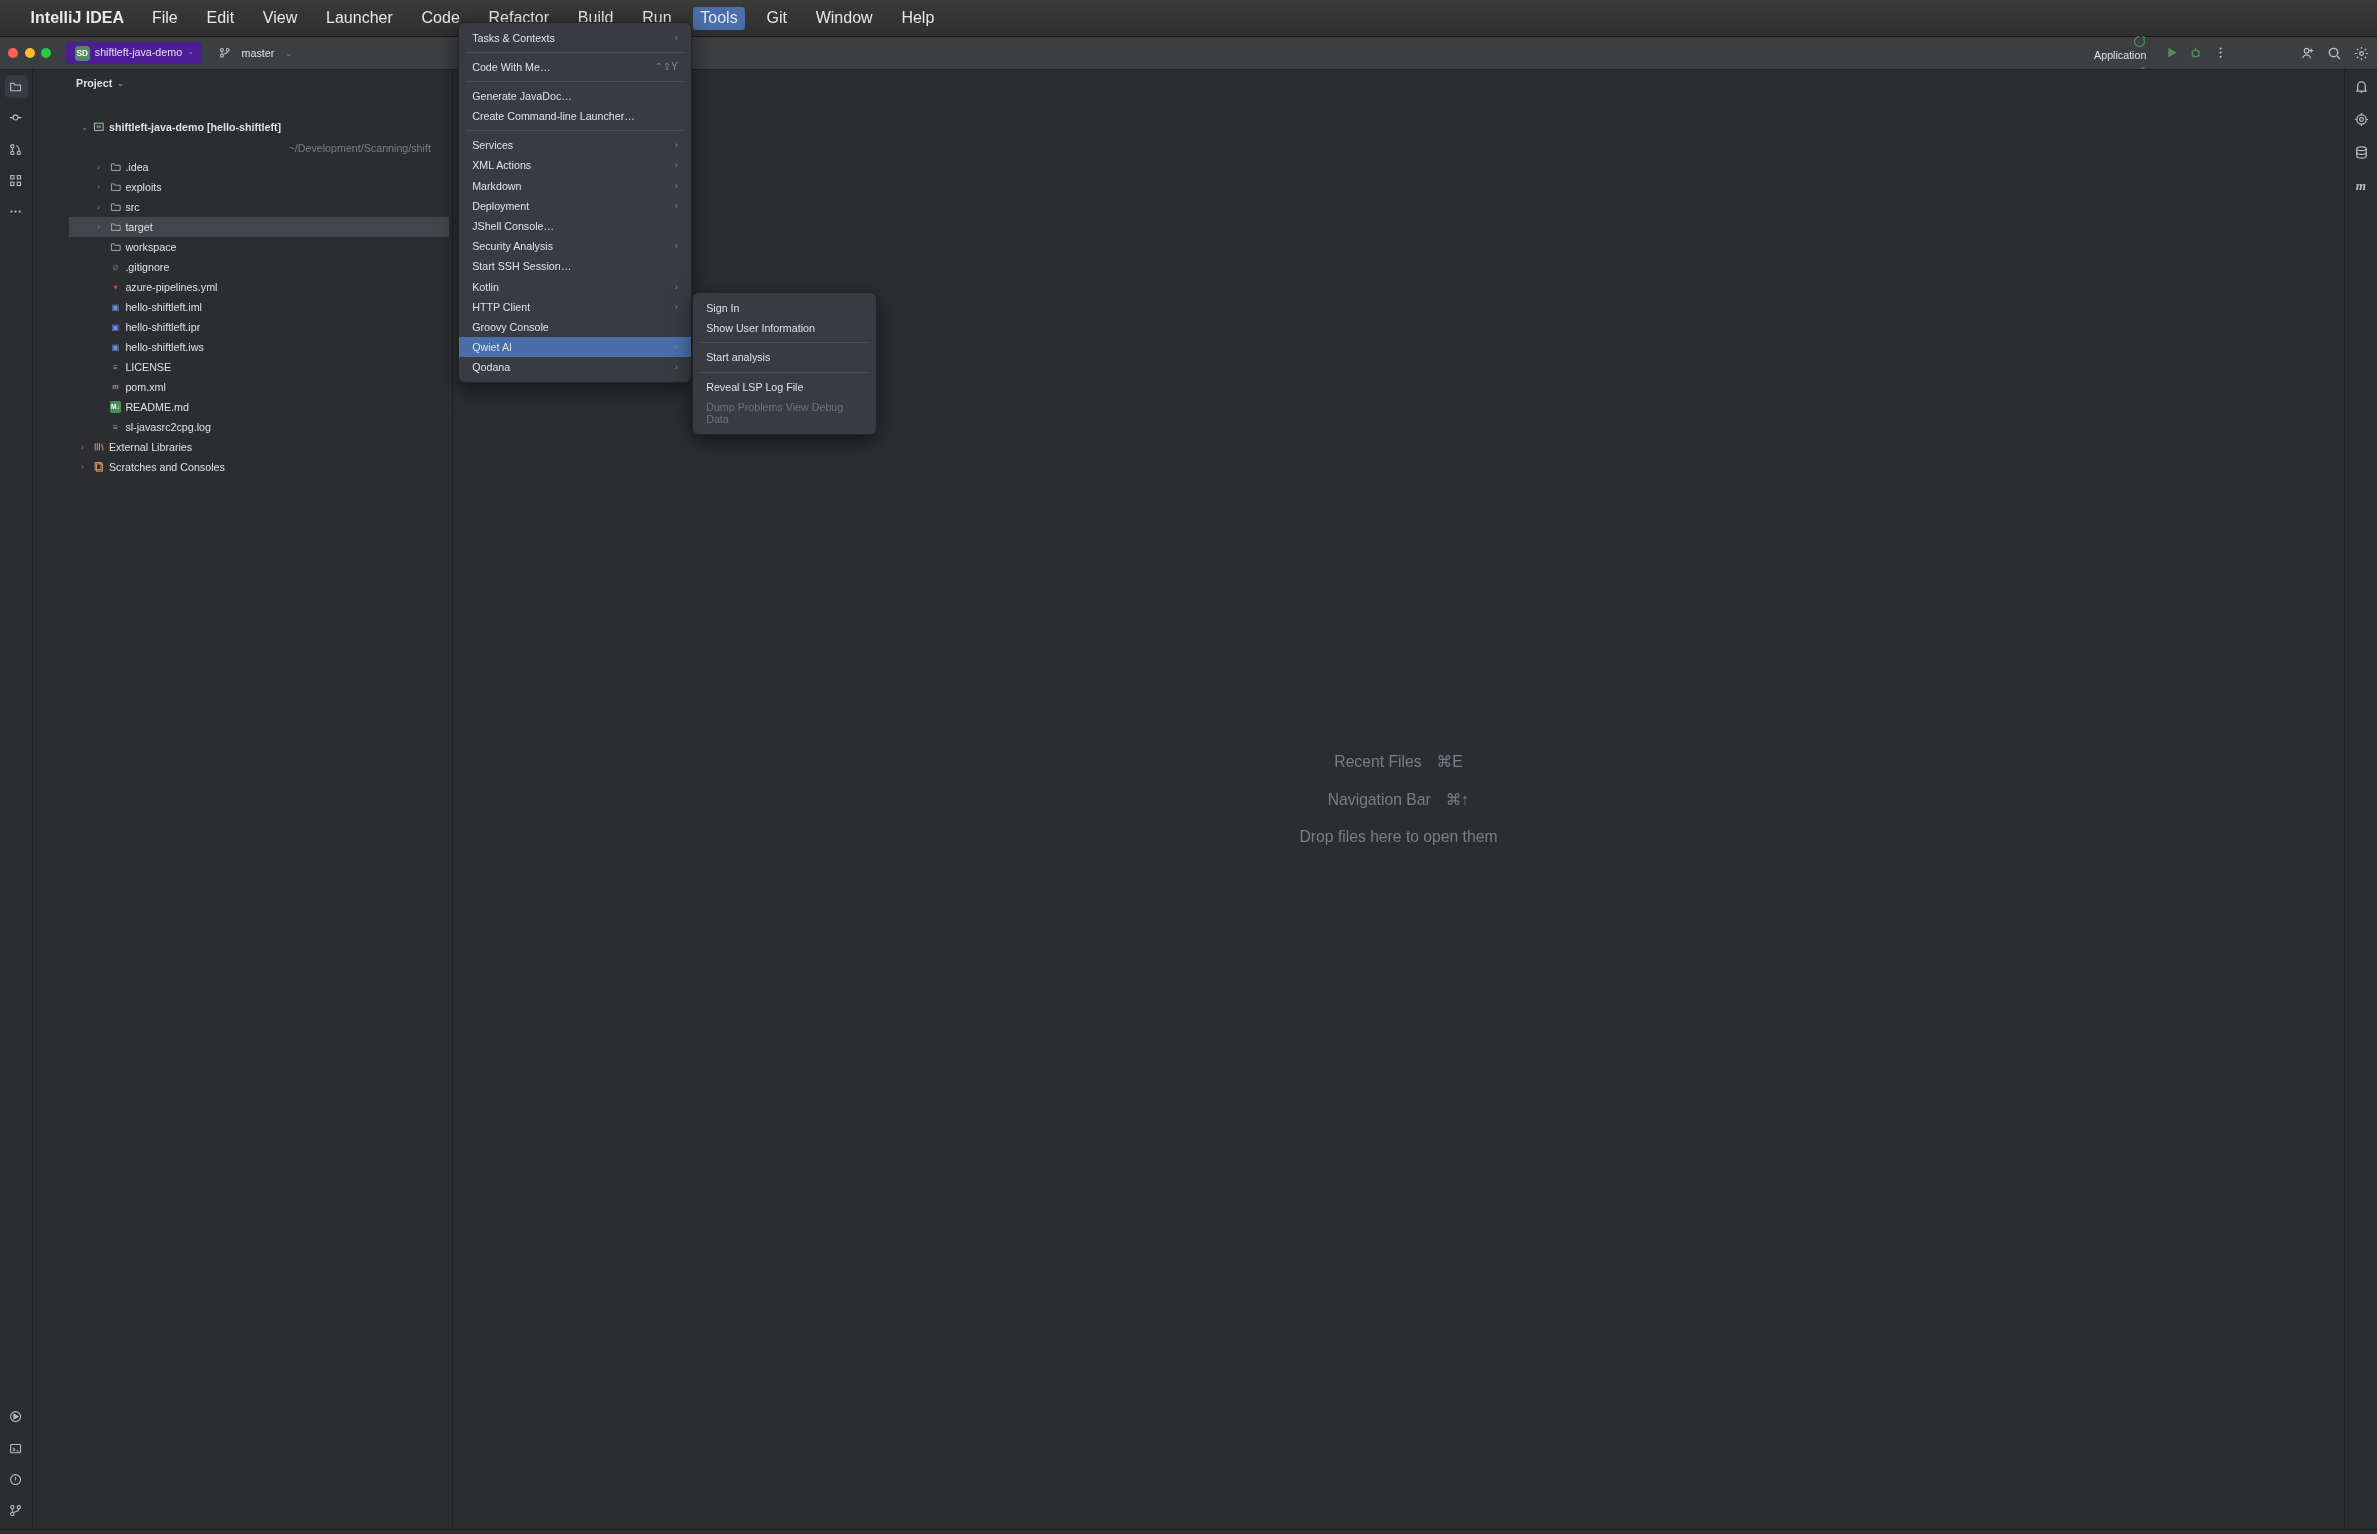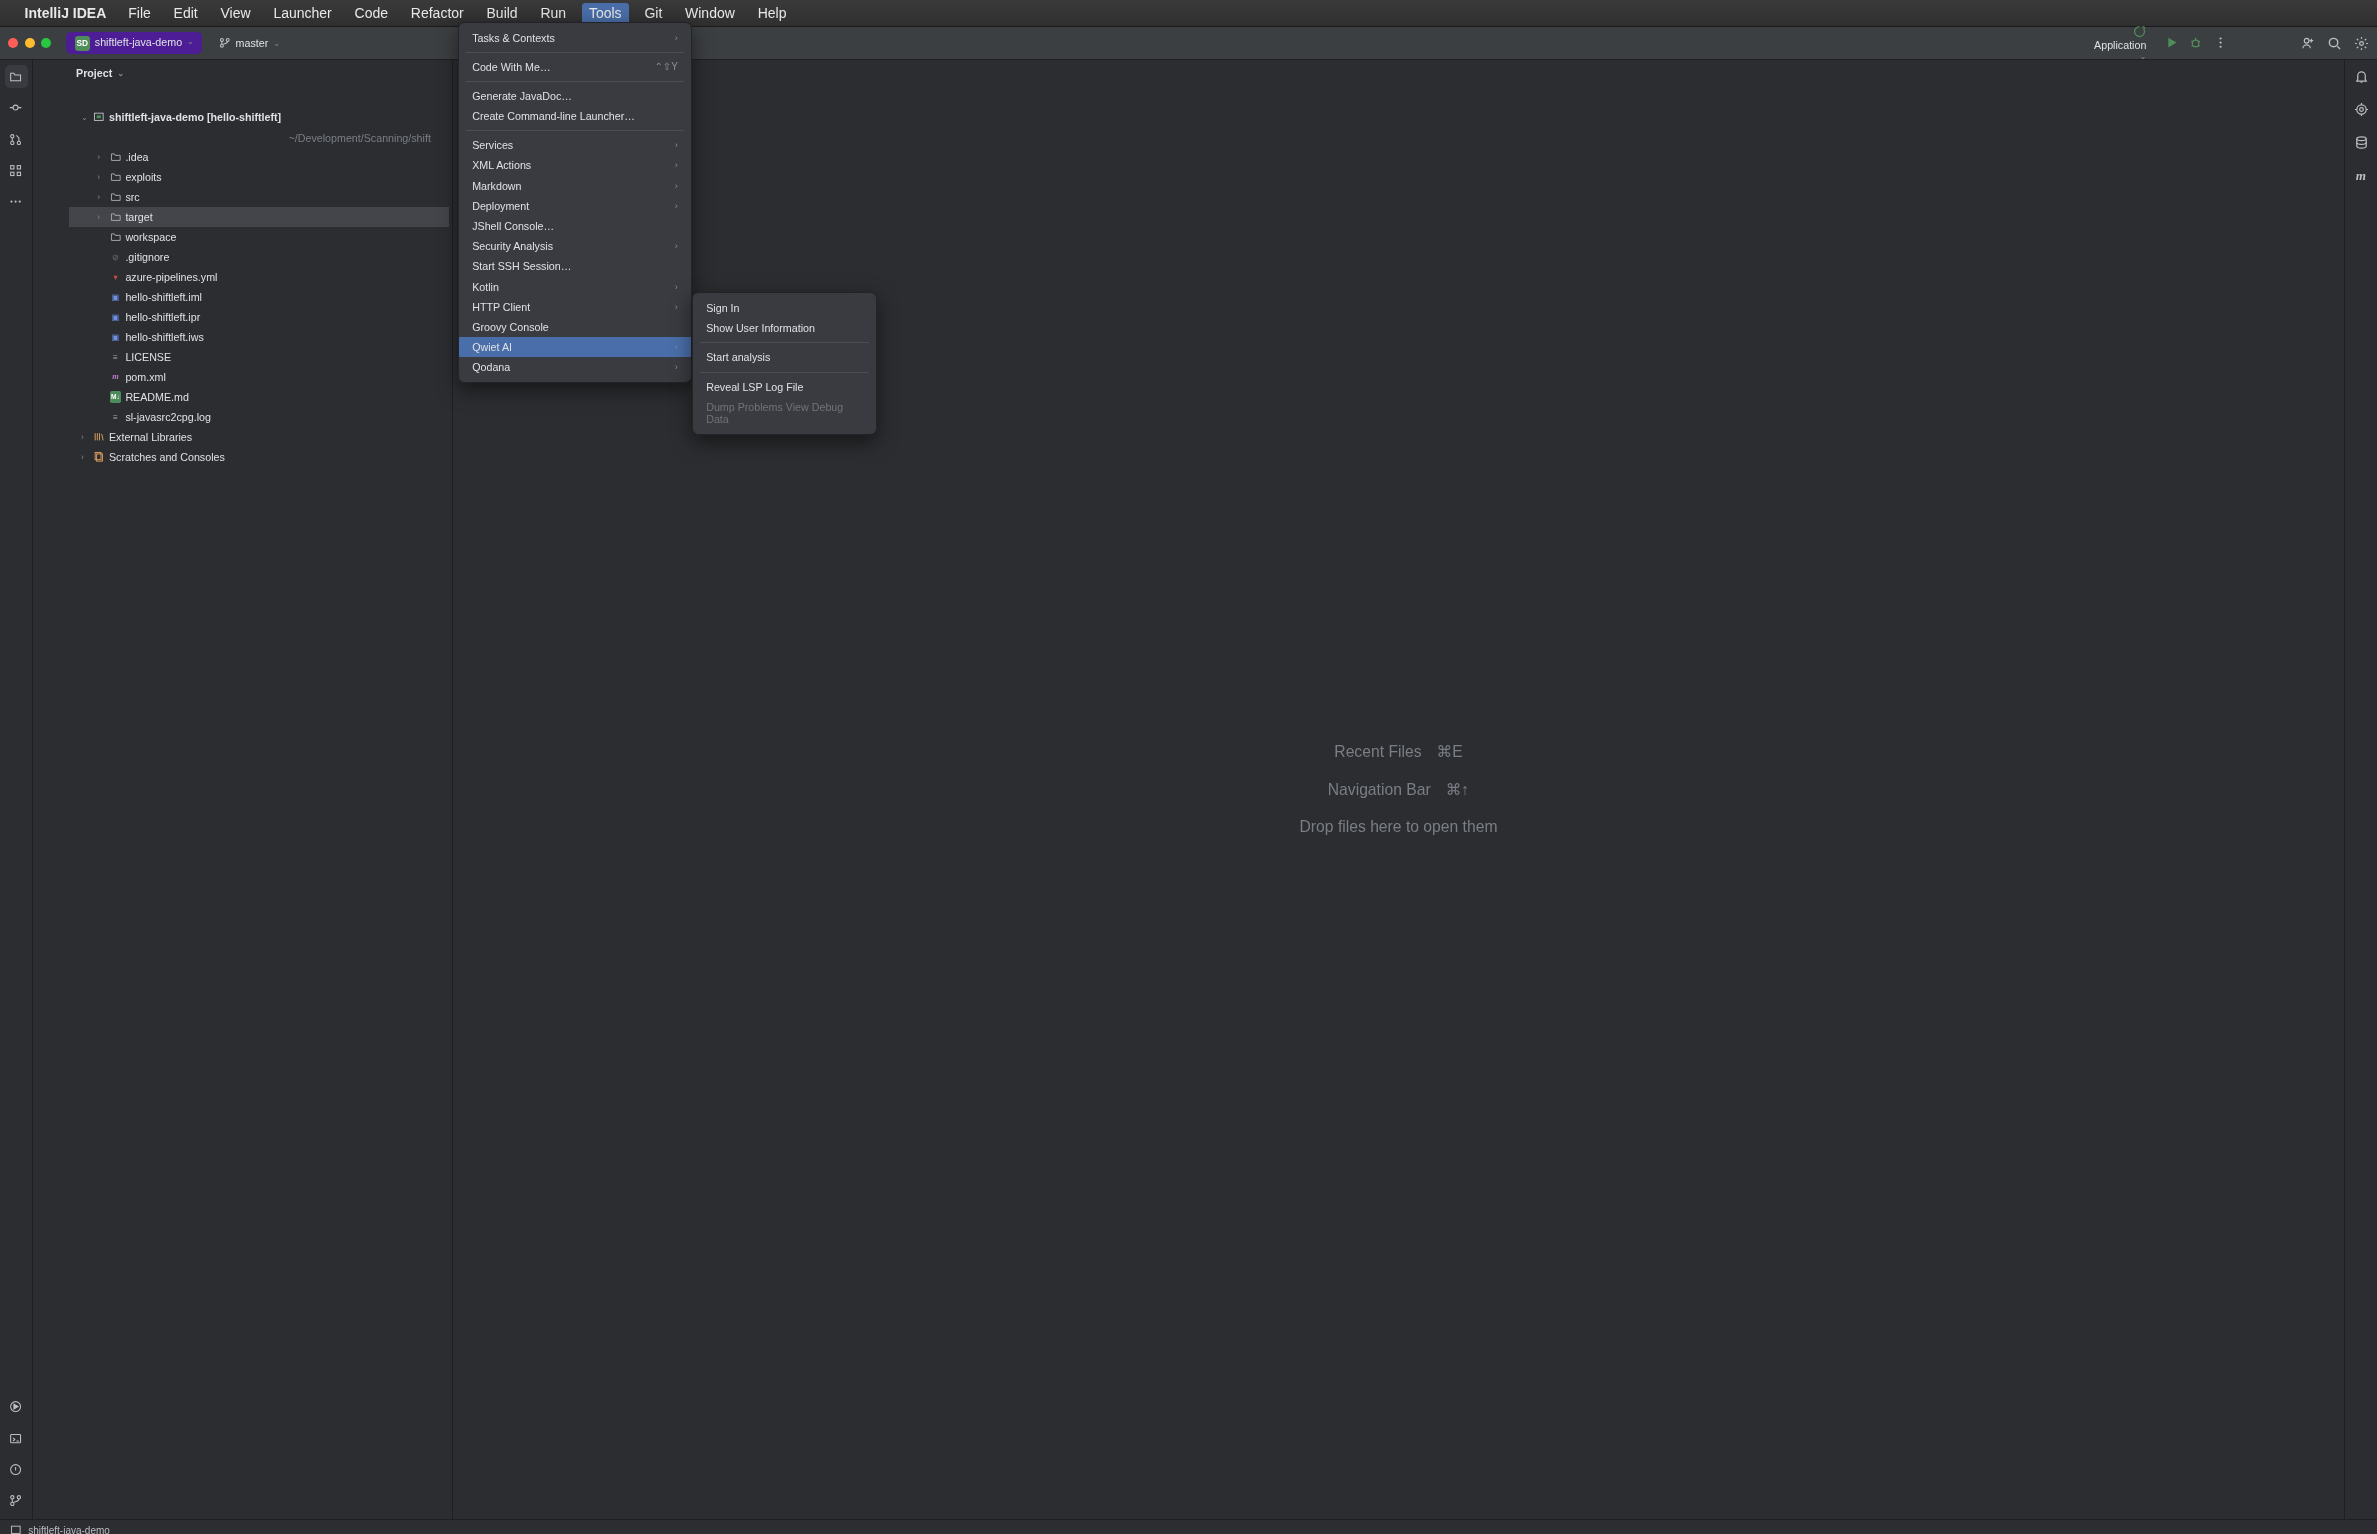--- a/index.html
+++ b/index.html
@@ -1,28 +1,28 @@
 <!DOCTYPE html>
 <html style="font-size:13.2px"><head>
 <meta charset="utf-8">
 <style>
 * { margin: 0; padding: 0; box-sizing: border-box; font-family: -apple-system, BlinkMacSystemFont, "Segoe UI", sans-serif; }
 body { background: #2b2d30; color: #dfe1e5; width: 2377px; height: 1535px; transform-origin: top left; font-size: 10.7px; overflow: hidden; }
-.menubar { height: 27px; background: linear-gradient(#3a3a3a, #2f2f2f); display: flex; align-items: center; padding: 0 10px; gap: 8px; color: #e8e8e8; font-size: 14px; border-bottom: 0.8px solid #1a1a1a; }
+.menubar { height: 37px; background: linear-gradient(#3a3a3a, #2f2f2f); display: flex; align-items: center; padding: 0 10px; gap: 14px; color: #e8e8e8; font-size: 16px; border-bottom: 0.8px solid #1a1a1a; }
 .menubar .apple { font-size: 12.4px; margin-right: 6.6px; }
 .menubar .appname { font-weight: 600; margin-right: 6.6px; }
 .menubar .menuitem { padding: 2.5px 7.4px; border-radius: 3.3px; }
 .menubar .menuitem.active { background: #4a6ea9; }
 .toolbar { height: 33px; background: #3c3f41; display: flex; align-items: center; padding: 0 8.3px; border-bottom: 0.8px solid #1e1f22; }
 .traffic { display: flex; gap: 6.6px; margin-right: 15px; }
 .traffic span { width: 10px; height: 10px; border-radius: 50%; display: block; }
 .traffic .r { background: #ff5f57; } .traffic .y { background: #febc2e; } .traffic .g { background: #28c840; }
 .proj-chip { display: flex; align-items: flex-start; gap: 5px; background: #4c1d95; border-radius: 5px; padding: 3.3px 8.3px; margin-right: 10px; }
 .proj-chip .badge { width: 15px; height: 15px; background: #4f8c5a; border-radius: 3.3px; font-size: 8.3px; font-weight: 700; display: flex; align-items: center; justify-content: center; color: #fff; }
-.branch-chip { display: flex; align-items: center; gap: 5px; padding: 3.3px 6.6px; }
+.branch-chip { display: flex; align-items: center; gap: 11px; padding: 3.3px 6.6px; }
 .toolbar-right { margin-left: auto; display: flex; align-items: center; gap: 11.6px; }
 .run-config { display: flex; align-items: flex-end; padding: 3.3px 6.6px; flex-direction: column; }
 .icon-btn { color: #bcbec4; }
 .main { display: flex; height: calc(100% - 21.5px - 33px - 21.5px); gap: 33px; }
 .left-rail { width: 33px; background: #2b2d30; border-right: 0.8px solid #1e1f22; display: flex; flex-direction: column; align-items: center; padding-top: 5px; gap: 8.3px; }
 .left-rail .rbtn { width: 23px; height: 23px; border-radius: 5px; display: flex; align-items: center; justify-content: center; color: #bcbec4; }
 .left-rail .rbtn.active { background: #393b40; }
 .left-rail .rail-bottom { margin-top: auto; display: flex; flex-direction: column; align-items: center; gap: 8.3px; padding-bottom: 6.6px; }
 .sidebar { width: 387px; background: #2b2d30; border-right: 0.8px solid #1e1f22; display: flex; flex-direction: column; }
 .sidebar-header { padding: 6.6px 10px; font-weight: 600; color: #dfe1e5; display: flex; align-items: center; gap: 5px; }

